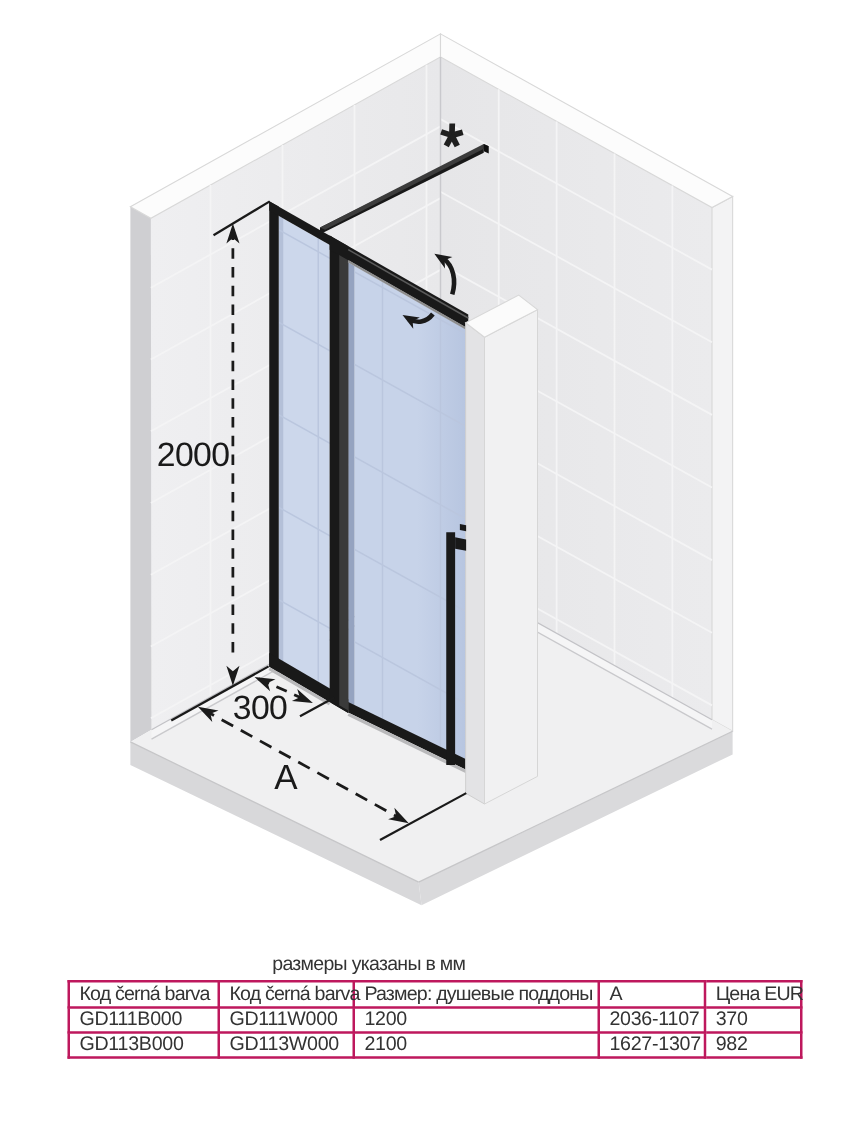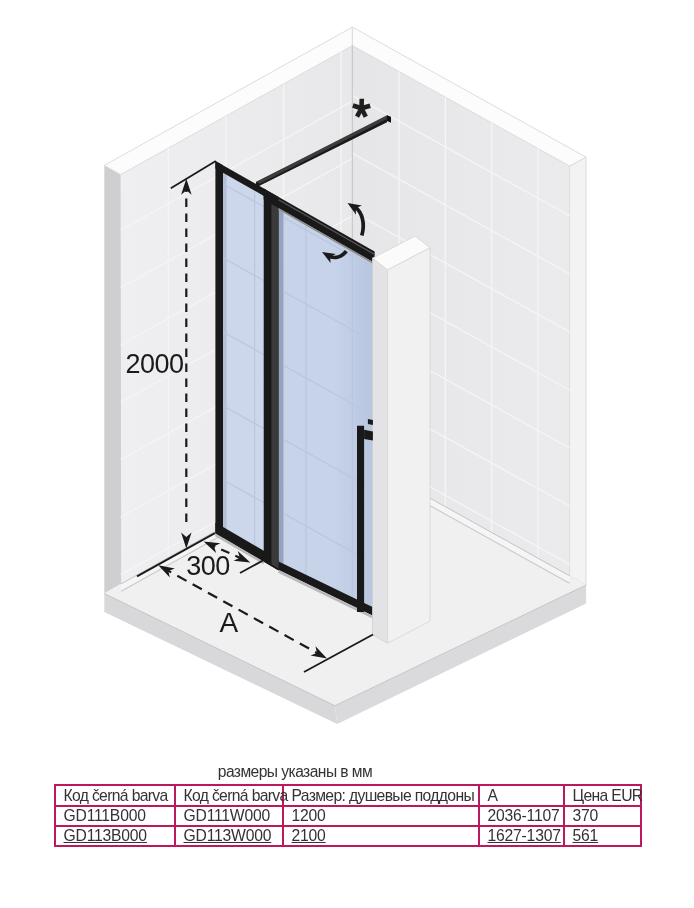--- a/index.html
+++ b/index.html
@@ -2,21 +2,21 @@
 <html><head><meta charset="utf-8"><style>
 html,body{margin:0;padding:0;background:#ffffff;width:694px;height:908px;overflow:hidden;}
 *{box-sizing:border-box;}
 .stage{position:relative;width:694px;height:908px;font-family:"Liberation Sans",sans-serif;}
 .cap{position:absolute;left:0;top:762.5px;width:590px;text-align:center;font-size:15.6px;letter-spacing:-0.55px;color:#333;}
 .pt{position:absolute;left:53.5px;top:783.5px;width:586px;border-collapse:collapse;table-layout:fixed;
  border:1.5px solid #000;border-top:2.5px solid #111;border-bottom:2.3px solid #111;font-size:15.7px;color:#333;}
 .pt th,.pt td{border:2px solid #be185d;font-weight:normal;text-align:left;padding:0 2px 0 8px;white-space:nowrap;overflow:visible;}
 .pt th{height:19.5px;line-height:19px;letter-spacing:-0.65px;}
 .pt td{height:20.6px;letter-spacing:-0.2px;}
-.pt tr:last-child td{height:19.4px;text-decoration:underline;}
+.pt tr:last-child td{height:19.4px;}
 .pt col{}
 </style></head>
 <body>
 <div class="stage">
 
 <svg width="694" height="908" viewBox="0 0 694 908" xmlns="http://www.w3.org/2000/svg">
 <rect width="694" height="908" fill="#ffffff"></rect>
 <defs>
 <linearGradient id="lw" x1="0" y1="0" x2="1" y2="0">
           <stop offset="0" stop-color="#efeff1"></stop>
@@ -249,17 +249,17 @@
           <td>GD111W000</td>
           <td>1200</td>
           <td>2036-1107</td>
           <td>370</td>
         </tr>
 <tr>
           <td>GD113B000</td>
           <td>GD113W000</td>
           <td>2100</td>
           <td>1627-1307</td>
-          <td>561</td>
+          <td>982</td>
         </tr>
 </tbody>
     </table>
 
 </div>
 </body></html>

